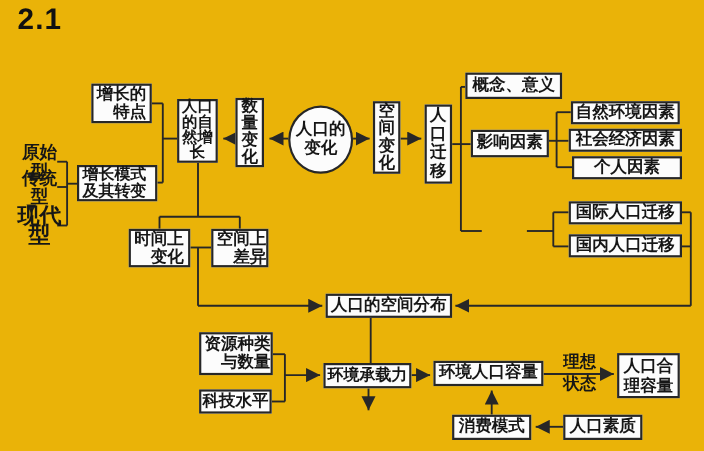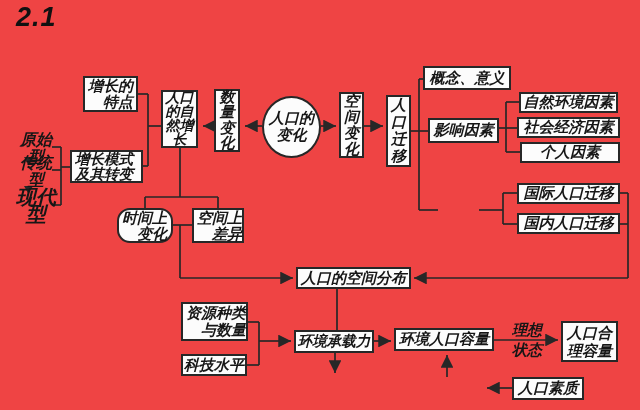--- a/index.html
+++ b/index.html
@@ -1,21 +1,20 @@
 <!DOCTYPE html>
 <html><head>
 <meta charset="utf-8">
 <style>
   html,body { margin:0; padding:0; background:#ffffff; }
   .stage {
     position:relative; width:640px; height:410px;
-    background:#ef4444; overflow:hidden;
+    background:#eab308; overflow:hidden;
     font-family:"Liberation Serif","DejaVu Serif",serif;
     color:#161616;
-    font-style:italic;
   }
   svg.wires { position:absolute; left:0; top:0; z-index:1; }
   .node {
     position:absolute; box-sizing:border-box;
     border:2px solid #272727; background:#fcfcfc;
     font-weight:700; font-size:15px; line-height:17px;
     display:flex; align-items:center; justify-content:center;
     text-align:center; white-space:pre-line; z-index:2;
   }
   .node.ta-l { justify-content:flex-start; text-align:right; padding-left:3px; }
@@ -110,21 +109,21 @@
 的自
 然增
 长</div>
   <div class="node ta-l" style="left:83px;top:76px;width:55px;height:36px;line-height:16px;">增长的
 特点</div>
   <div class="node ta-l" style="left:70px;top:150px;width:73px;height:33px;font-size:14.5px;line-height:15px;">增长模式
 及其转变</div>
   <div class="node plain" style="left:13px;top:139px;width:46px;height:17px;font-size:16px;">原始型</div>
   <div class="node plain" style="left:13px;top:162px;width:46px;height:17px;font-size:16px;">传统型</div>
   <div class="node plain" style="left:13px;top:197px;width:46px;height:17px;font-size:20px;">现代型</div>
-  <div class="node ta-l" style="left:117px;top:208px;width:56px;height:35px;line-height:16px;border-radius:13px;">时间上
+  <div class="node ta-l" style="left:117px;top:208px;width:56px;height:35px;line-height:16px;">时间上
 变化</div>
   <div class="node ta-l" style="left:192px;top:208px;width:52px;height:35px;line-height:16px;">空间上
 差异</div>
 
   <div class="node" style="left:339px;top:92px;width:25px;height:66px;line-height:16px;">空
 间
 变
 化</div>
   <div class="node" style="left:386px;top:95px;width:25px;height:72px;line-height:17px;">人
 口
@@ -142,15 +141,16 @@
   <div class="node ta-l" style="left:181px;top:302px;width:67px;height:39px;line-height:16.5px;">资源种类
 与数量</div>
   <div class="node" style="left:181px;top:354px;width:66px;height:22px;">科技水平</div>
   <div class="node" style="left:294px;top:330px;width:80px;height:23px;font-size:14.5px;">环境承载力</div>
   <div class="node" style="left:394px;top:328px;width:100px;height:23px;">环境人口容量</div>
   <div class="node plain" style="left:506px;top:320px;width:42px;height:40px;line-height:20px;">理想
 状态</div>
   <div class="node" style="left:561px;top:321px;width:57px;height:41px;line-height:18px;">人口合
 理容量</div>
   <div class="node" style="left:299px;top:388px;width:87px;height:22px;margin-top:48px;">人口问题</div>
+  <div class="node" style="left:411px;top:377px;width:72px;height:23px;">消费模式</div>
   <div class="node" style="left:512px;top:377px;width:72px;height:23px;">人口素质</div>
 
 </div>
 
 </body></html>

